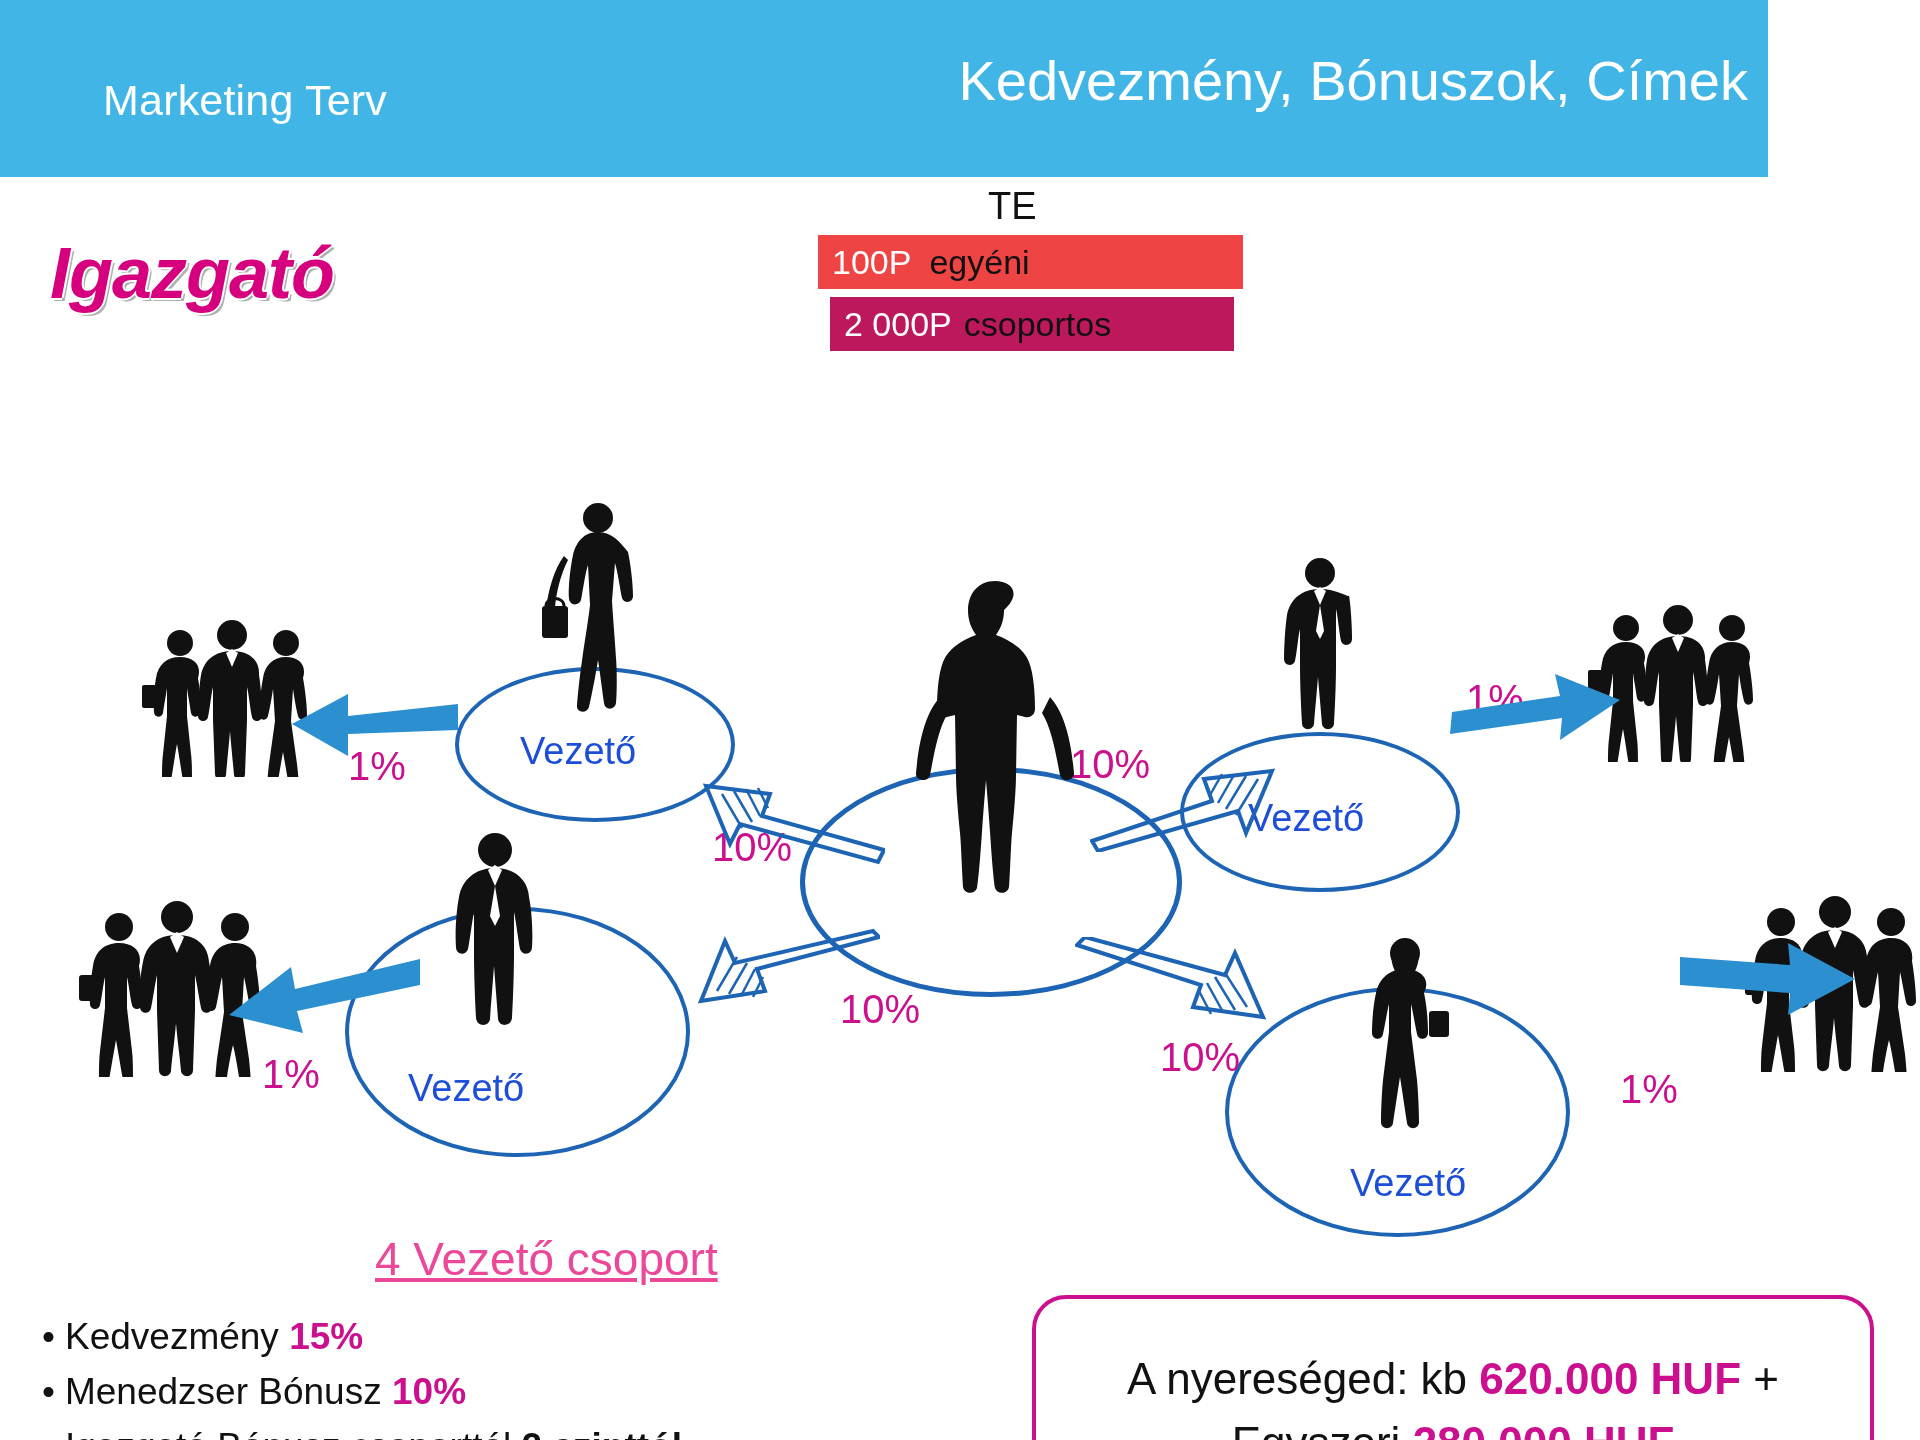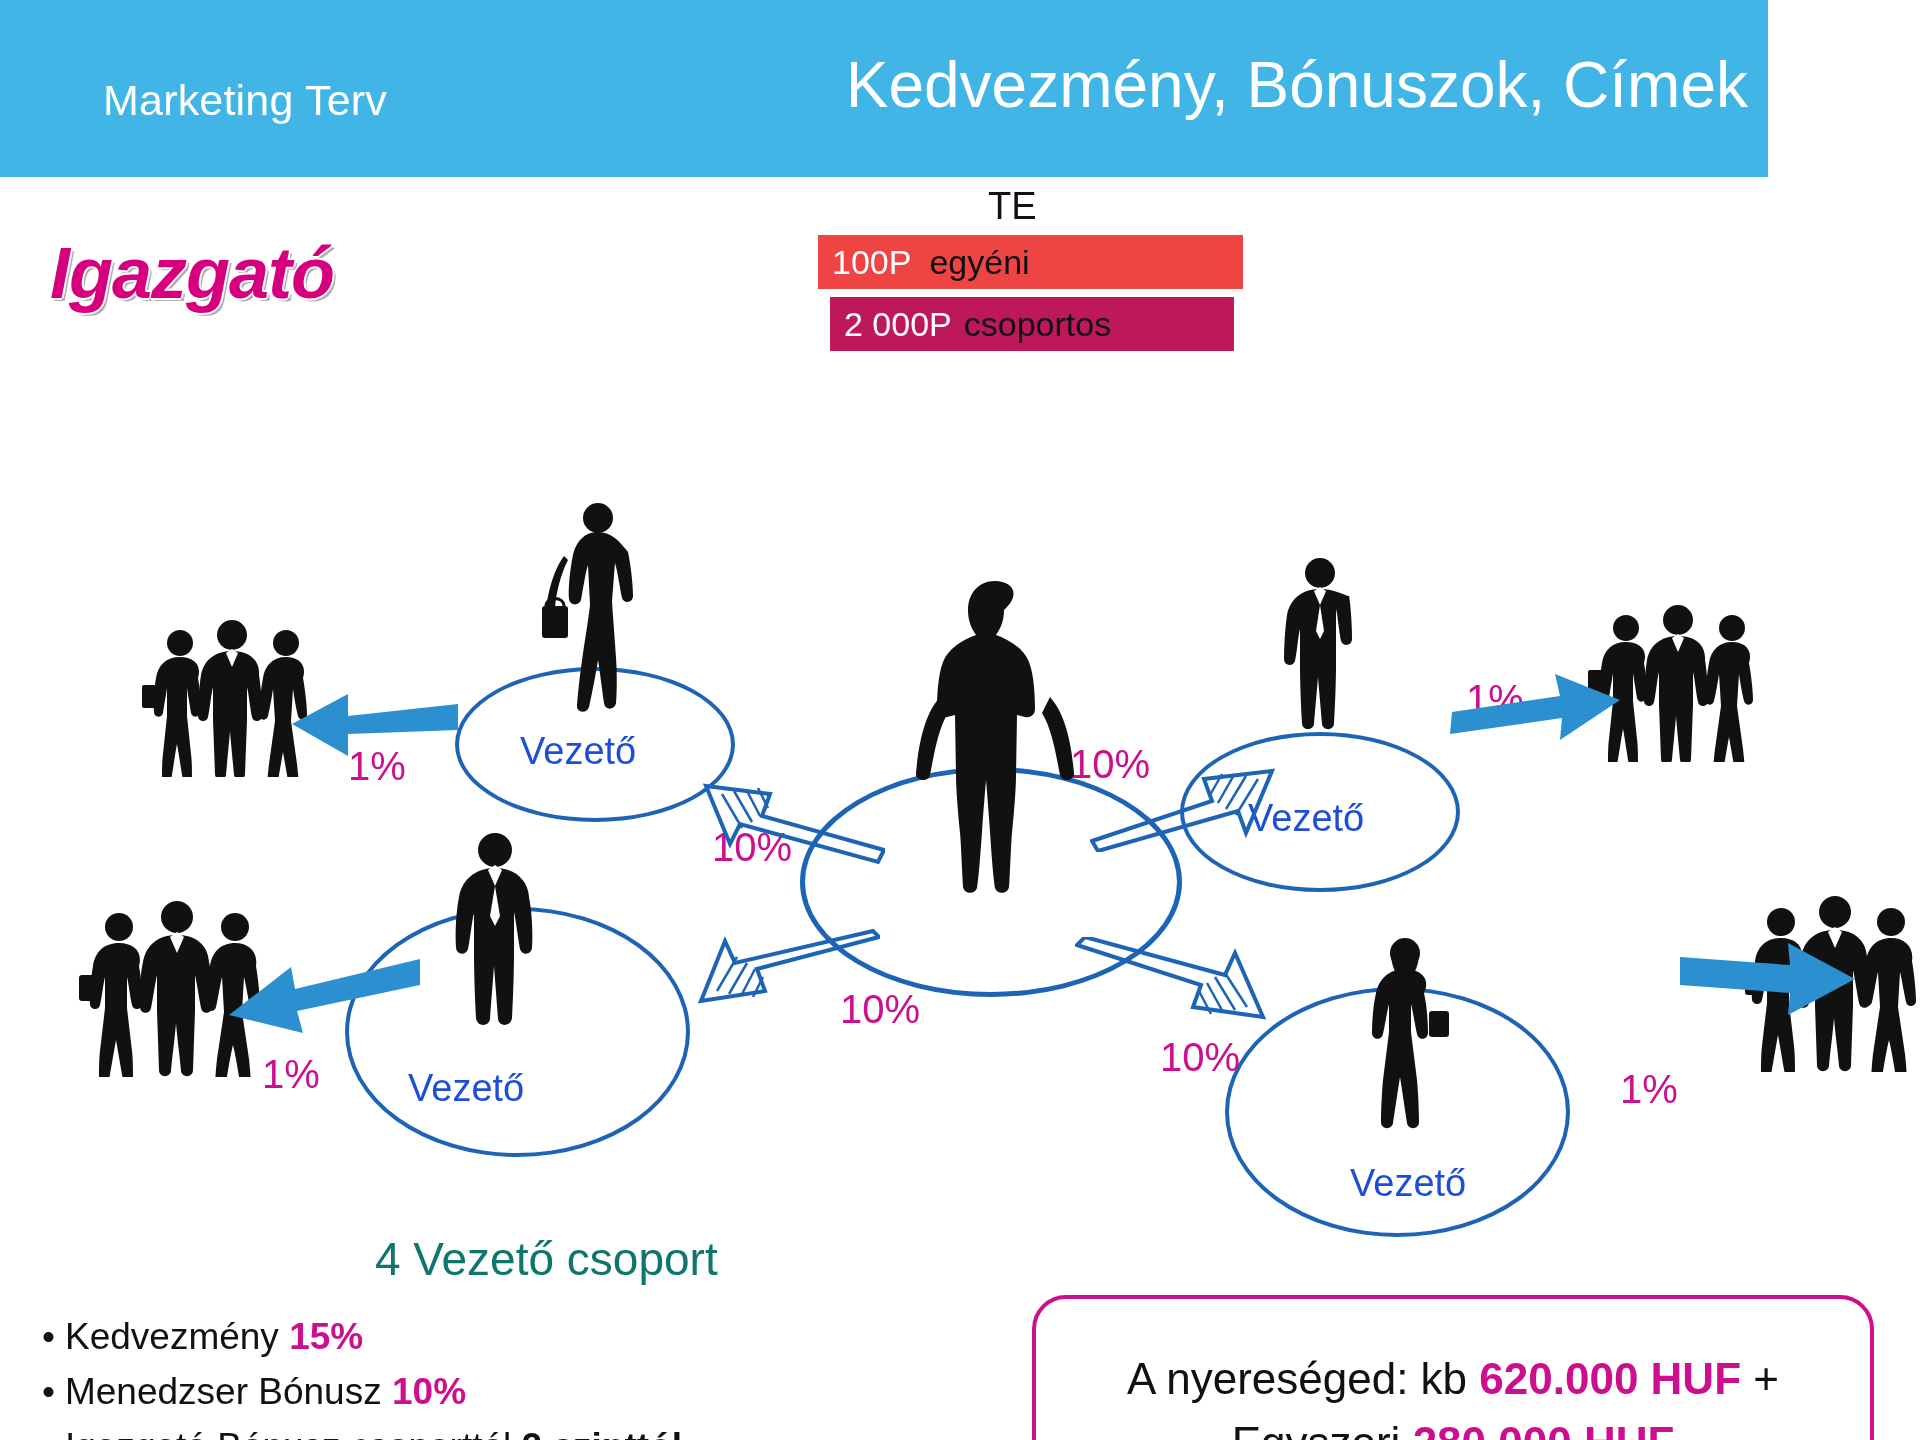--- a/index.html
+++ b/index.html
@@ -30,21 +30,21 @@
     left: 103px;
     top: 76px;
     font-size: 43px;
     color: #ffffff;
     letter-spacing: 0.2px;
   }
   .header-right {
     position: absolute;
     right: 20px;
     top: 48px;
-    font-size: 64px;
+    font-size: 56px;
     color: #ffffff;
     white-space: nowrap;
   }
 
   
   .stage {
     position: absolute;
     left: 0; top: 177px;
     width: 1920px;
     height: 1263px;
@@ -163,21 +163,22 @@
 
   
   .arrow { position: absolute; }
 
   
   .four-groups {
     position: absolute;
     left: 375px;
     top: 1055px;
     font-size: 46px;
-    color: #0f766e;
+    color: #ec4899;
+    text-decoration: underline;
   }
   .bullets {
     position: absolute;
     left: 42px;
     top: 1135px;
     width: 950px;
     font-size: 37px;
     line-height: 1.33;
     color: #111;
   }

